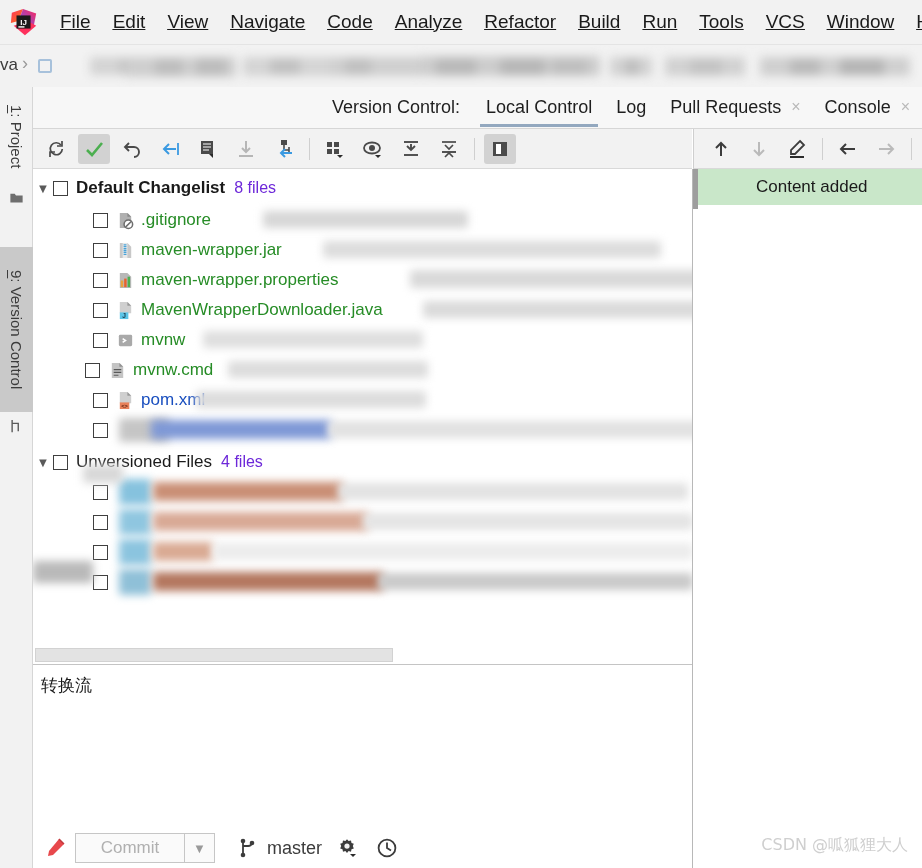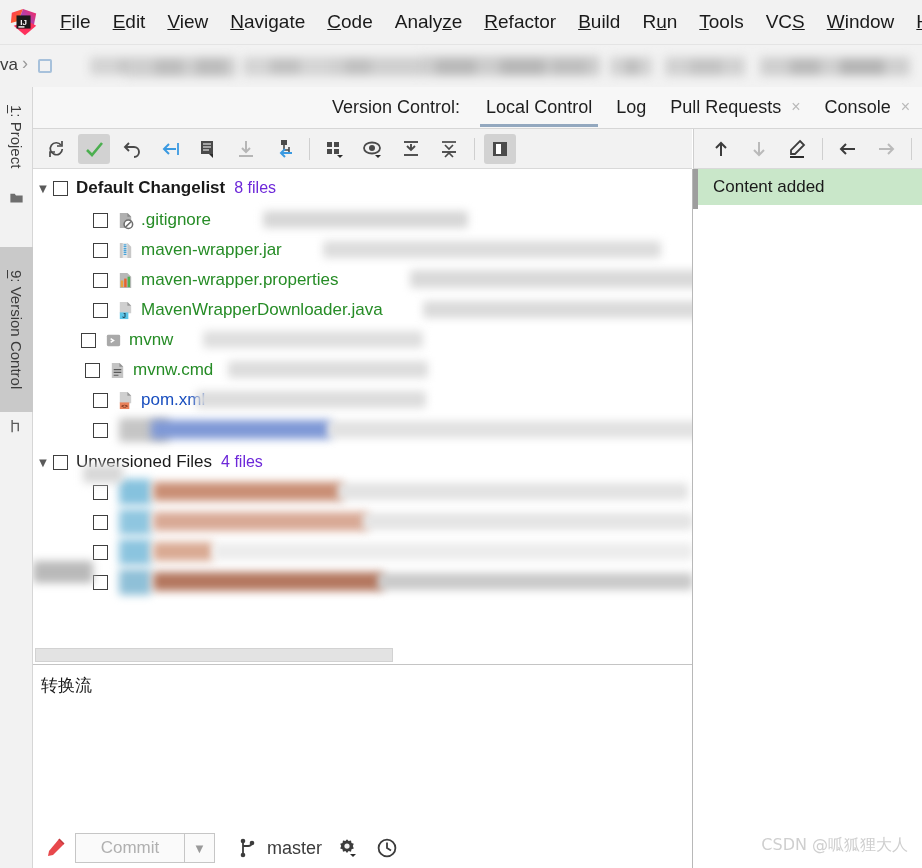--- a/index.html
+++ b/index.html
@@ -15,20 +15,21 @@
   .menubar {
     position: absolute; top: 0; left: 0; width: 922px; height: 45px;
     background: #f2f2f2;
     display: flex; align-items: center;
     border-bottom: 1px solid #e4e4e4;
   }
   .ij-logo { width: 30px; height: 30px; margin-left: 9px; margin-right: 10px; flex: none; }
   .menu-item {
     font-size: 19px; color: #1a1a1a; padding: 2px 11px; white-space: nowrap;
     line-height: 1.2;
+    text-decoration: underline;
   }
   .menu-item .mn { text-decoration: underline; }
 
   
   .crumbstrip {
     position: absolute; top: 45px; left: 0; width: 922px; height: 42px;
     background: #f2f2f2; overflow: hidden;
   }
   .crumb-left {
     position: absolute; left: 0; top: 10px; font-size: 17px; color: #3c3c3c;
@@ -135,21 +136,21 @@
   
   .rightpanel {
     position: absolute; left: 692px; top: 169px; width: 230px; height: 699px;
     background: #ffffff; border-left: 1px solid #b8b8b8;
   }
   .rp-bar { position: absolute; left: 0; top: 0; width: 5px; height: 40px; background: #9e9e9e; }
   .rp-added {
     position: absolute; left: 5px; top: 0; width: 225px; height: 36px;
     background: #c9e7c9; display: flex; align-items: center;
   }
-  .rp-added span { font-size: 17px; color: #1a1a1a; padding-left: 15px; }
+  .rp-added span { font-size: 17px; color: #1a1a1a; padding-left: 27px; margin-left: 31px; }
   .rp-your {
     position: absolute; left: 5px; top: 36px; width: 225px; height: 34px;
     background: #f2f2f2; display: flex; align-items: center;
   }
   .rp-your span { font-size: 17px; color: #1a1a1a; padding-left: 4px; }
 
   
   .bottombar {
     position: absolute; left: 33px; top: 828px; width: 659px; height: 40px;
     background: #ffffff; display: flex; align-items: center; padding-left: 10px;
@@ -447,21 +448,21 @@
       <svg class="ficon" viewBox="0 0 20 20">
         <path d="M4 1h8l4 4v8H4z" fill="#cfcfcf"></path>
           <path d="M12 1l4 4h-4z" fill="#9a9a9a"></path>
         <rect x="4" y="12" width="9" height="7" fill="#5bc5e8"></rect>
         <text x="8.5" y="18" font-size="7" fill="#1a3a4a" text-anchor="middle" font-family="Liberation Sans, sans-serif" font-weight="bold">J</text>
       </svg>
       <span class="fname added">MavenWrapperDownloader.java</span>
       <span class="redact" style="left:390px;top:4px;width:300px;height:17px;background:#dadada;"></span>
     </div>
 
-    <div class="row" style="top:158px;padding-left:48px;">
+    <div class="row" style="top:158px;padding-left:60px;">
       <span class="cbox"></span>
       <svg class="ficon" viewBox="0 0 20 20">
         <rect x="3" y="4" width="14" height="12" rx="1.5" fill="#a9a9a9"></rect>
         <path d="M7 8l3 2-3 2" stroke="#fff" stroke-width="1.6" fill="none"></path>
       </svg>
       <span class="fname added">mvnw</span>
       <span class="redact" style="left:170px;top:4px;width:220px;height:17px;background:#dedede;"></span>
     </div>
 
     <div class="row" style="top:188px;padding-left:52px;">

